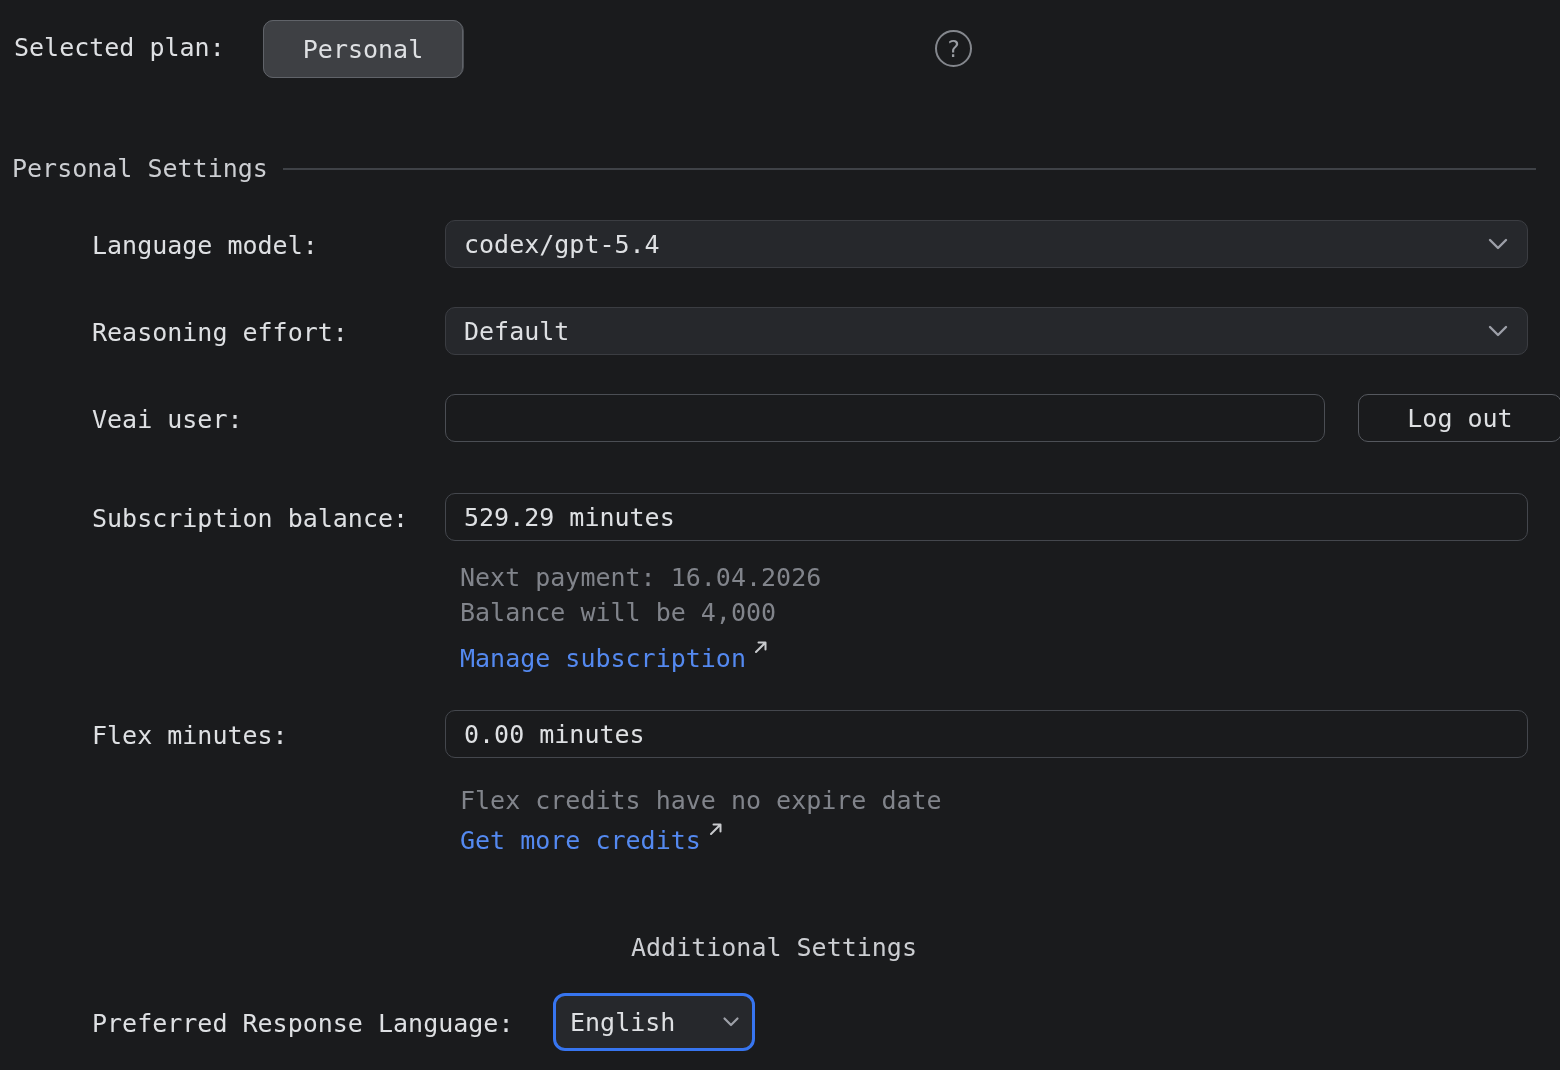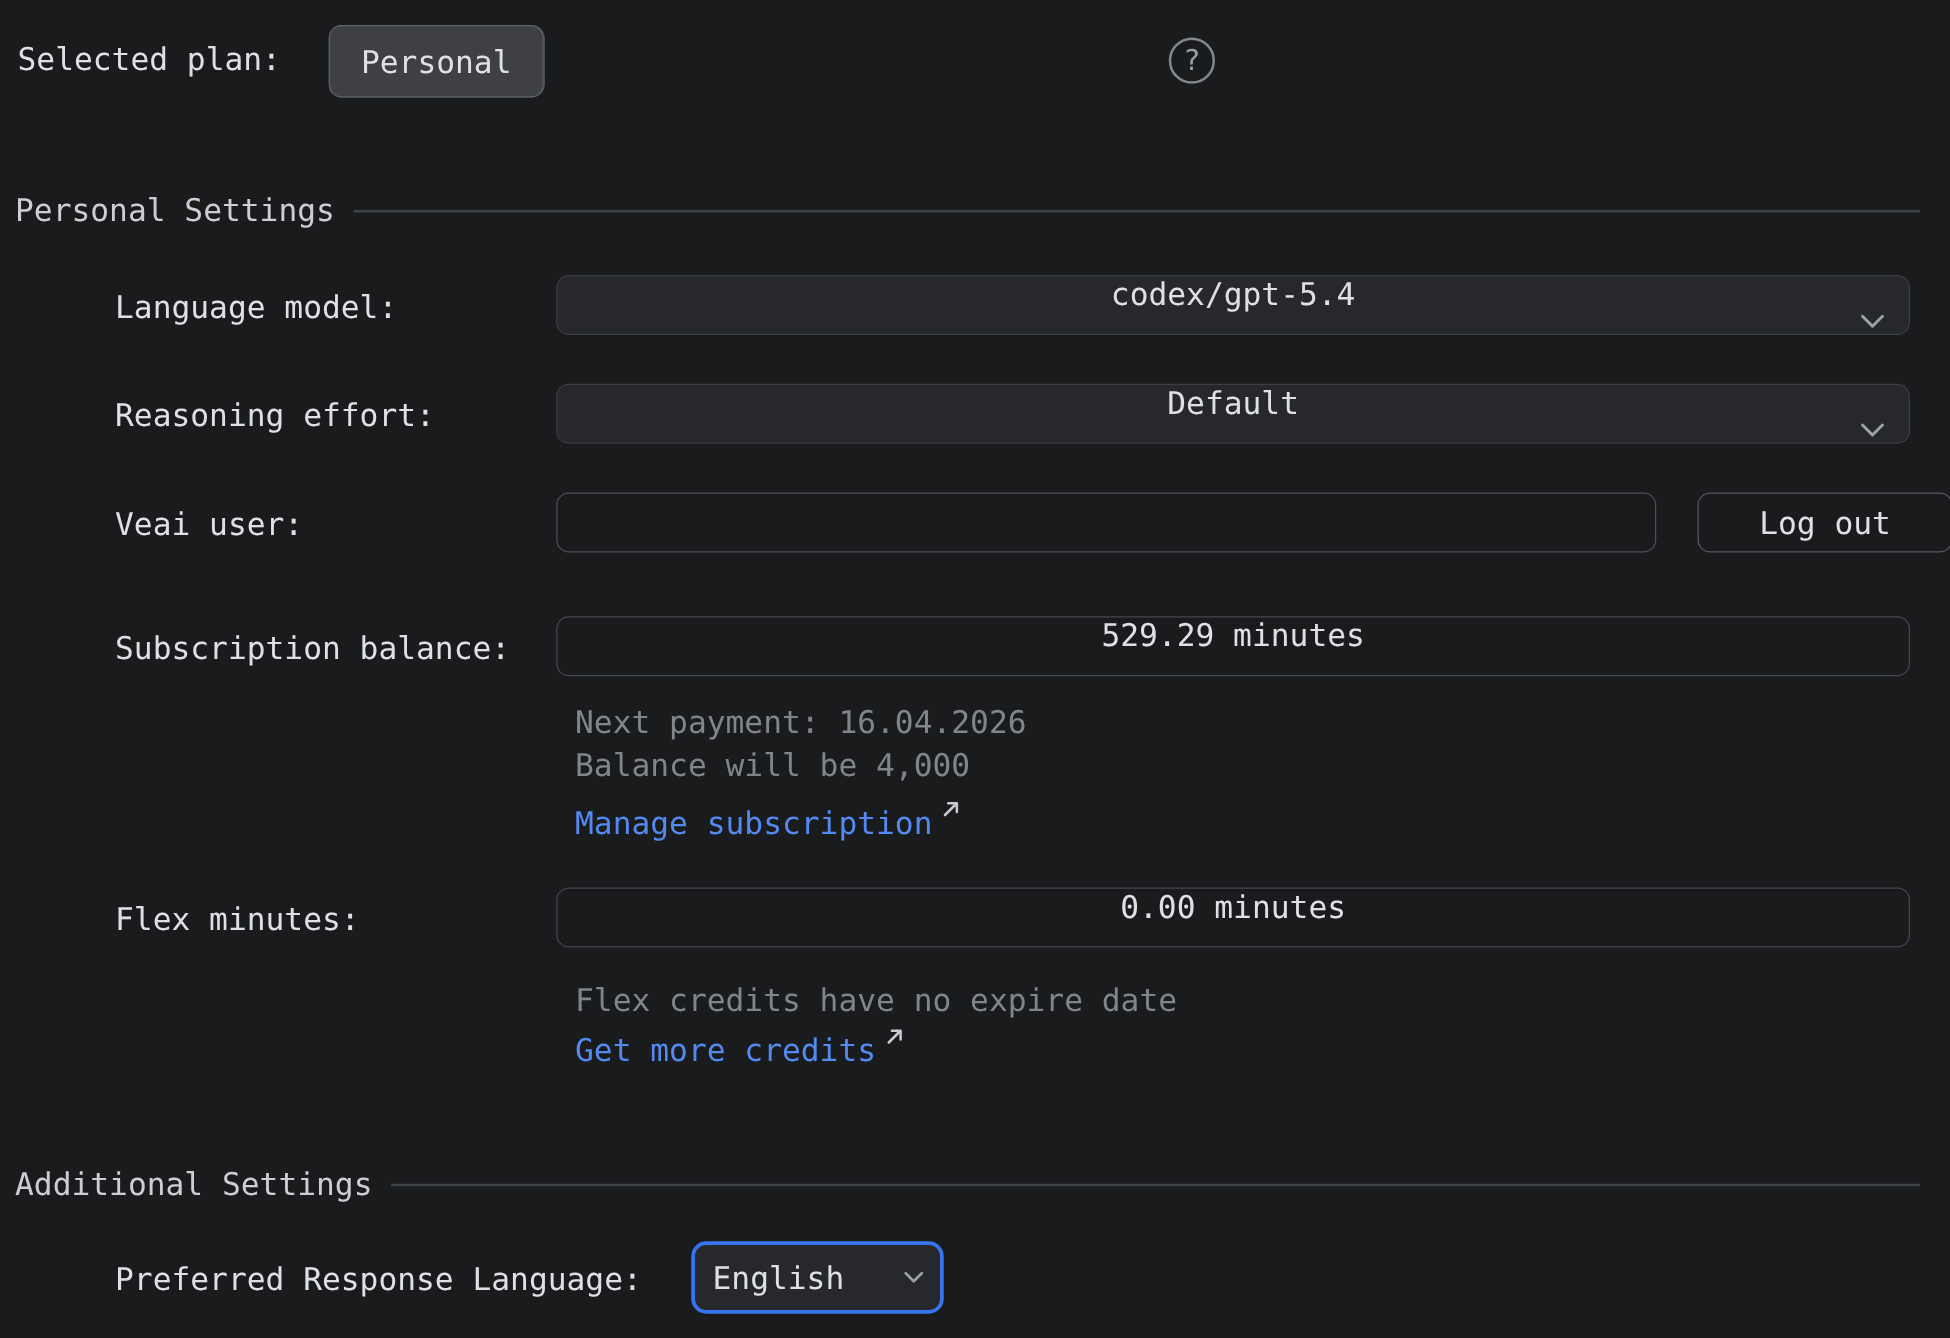--- a/index.html
+++ b/index.html
@@ -42,52 +42,51 @@
     display: flex; align-items: center; justify-content: center;
     background: transparent; border: none; color: var(--text);
     font: inherit; cursor: pointer; white-space: nowrap;
   }
   .seg-btn.selected {
     background: var(--seg-selected-bg);
     border: 1px solid var(--seg-selected-border);
     border-radius: 10px;
     margin: -1px 0 -1px -1px;
   }
-  .seg-personal { width: 172px; }
+  .seg-personal { width: 200px; }
   .seg-community { width: 204px; }
   .seg-enterprise { width: 229px; }
 
   .help-icon {
     left: 935px; top: 30px; width: 37px; height: 37px;
     border: 2px solid #84878d; border-radius: 50%;
     color: #9a9da3; display: flex; align-items: center; justify-content: center;
     font-size: 23px; cursor: pointer;
   }
 
   
   .section-header {
     left: 12px; right: 24px;
     display: flex; align-items: center; gap: 15px;
     color: #ccced2;
   }
   .section-header .rule { flex: 1; height: 2px; background: var(--divider); }
   .hdr-personal { top: 154px; }
-  .hdr-additional { top: 933px; }
+  .hdr-additional { top: 933px; flex-direction: column; }
 
   
   .row-label { left: 92px; line-height: 30px; }
 
   .field {
     left: 445px; width: 1083px; height: 48px;
     border-radius: 10px;
     display: flex; align-items: center;
     padding: 0 18px;
     font-size: 25px; color: var(--text);
     cursor: default;
-    flex-direction: column;
   }
   .dropdown {
     background: var(--field-fill);
     border: 1px solid var(--field-border);
     cursor: pointer;
   }
   .dropdown .chev { margin-left: auto; }
   .chev svg { display: block; }
 
   .text-input {

